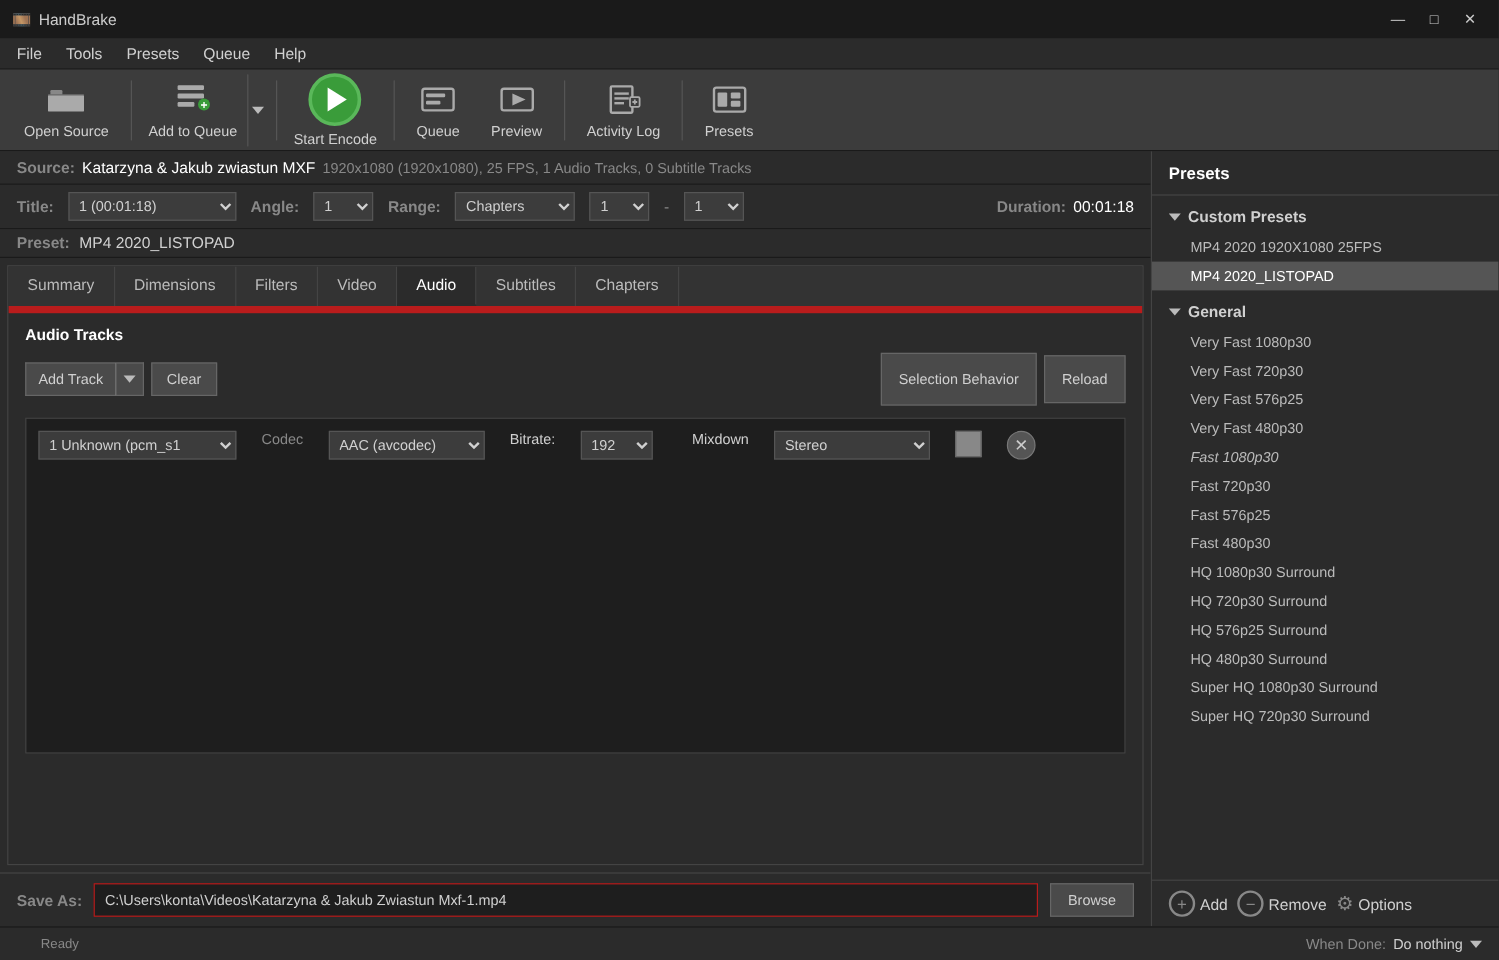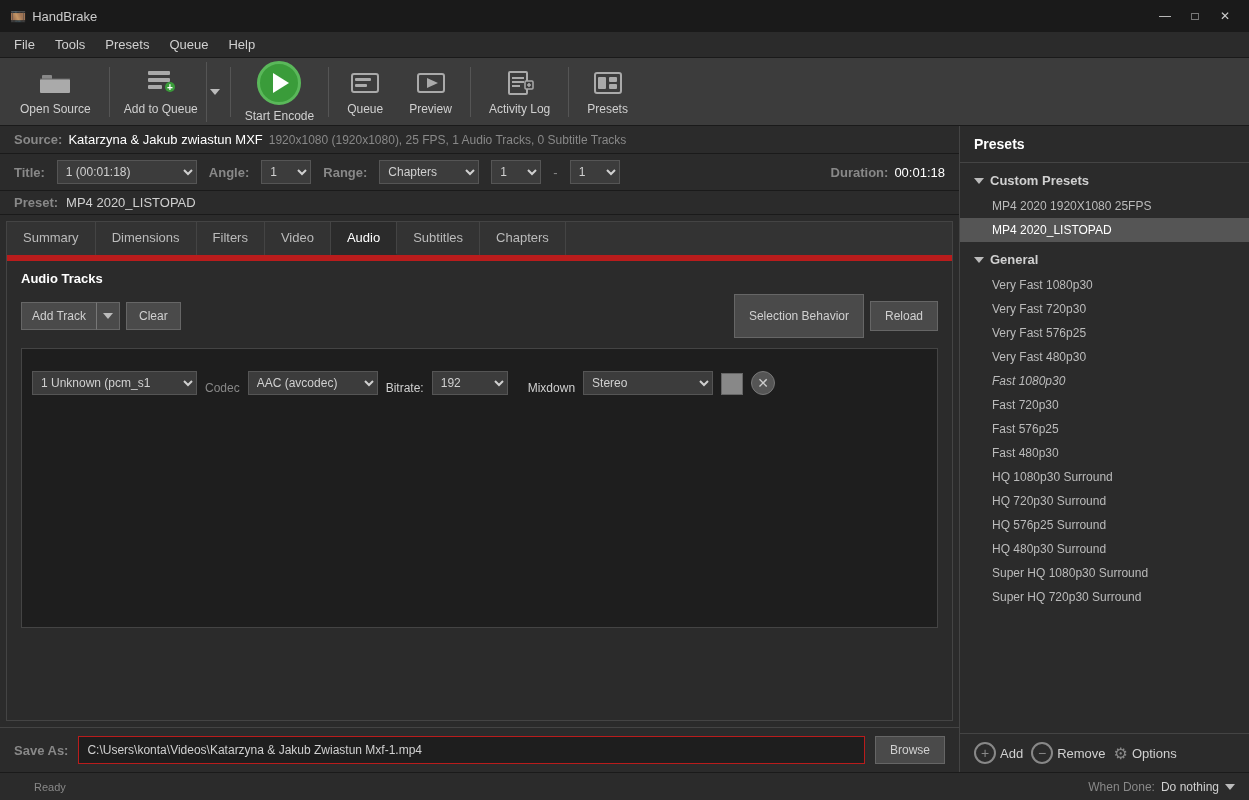--- a/index.html
+++ b/index.html
@@ -283,33 +283,33 @@
       font-size: 12px;
       height: 44px;
     }
     .reload-btn {
       background: #4a4a4a;
       color: #d0d0d0;
       border: 1px solid #666;
       padding: 4px 14px;
       cursor: pointer;
       font-size: 12px;
-      height: 30px;
+      height: 40px;
     }
     
     #audio-track-area {
       background: #1e1e1e;
       border: 1px solid #444;
       padding: 10px;
       min-height: 280px;
     }
     .audio-track-row {
       display: flex;
-      align-items: flex-end;
-      gap: 8px;
+      align-items: flex-start;
+      gap: 21px;
       margin-bottom: 6px;
     }
     .track-select {
       width: 165px;
     }
     .codec-label { color: #888; font-size: 12px; }
     .bitrate-label { color: #d0d0d0; font-size: 12px; }
     .mixdown-label { color: #d0d0d0; font-size: 12px; padding-left: 12px; }
     .track-color-box {
       width: 22px;
@@ -685,21 +685,21 @@
           <div id="audio-track-area">
             <div class="audio-track-row">
               <select class="track-select">
                 <option>1 Unknown (pcm_s1</option>
               </select>
               <span class="codec-label">Codec</span>
               <select style="width:130px;">
                 <option>AAC (avcodec)</option>
               </select>
               <span class="bitrate-label">Bitrate:</span>
-              <select style="width:76px;margin-top:12px;">
+              <select style="width:60px;">
                 <option>192</option>
               </select>
               <span class="mixdown-label">Mixdown</span>
               <select style="width:130px;">
                 <option>Stereo</option>
               </select>
               <div class="track-color-box"></div>
               <div class="remove-btn">
                 <span>✕</span>
               </div>

